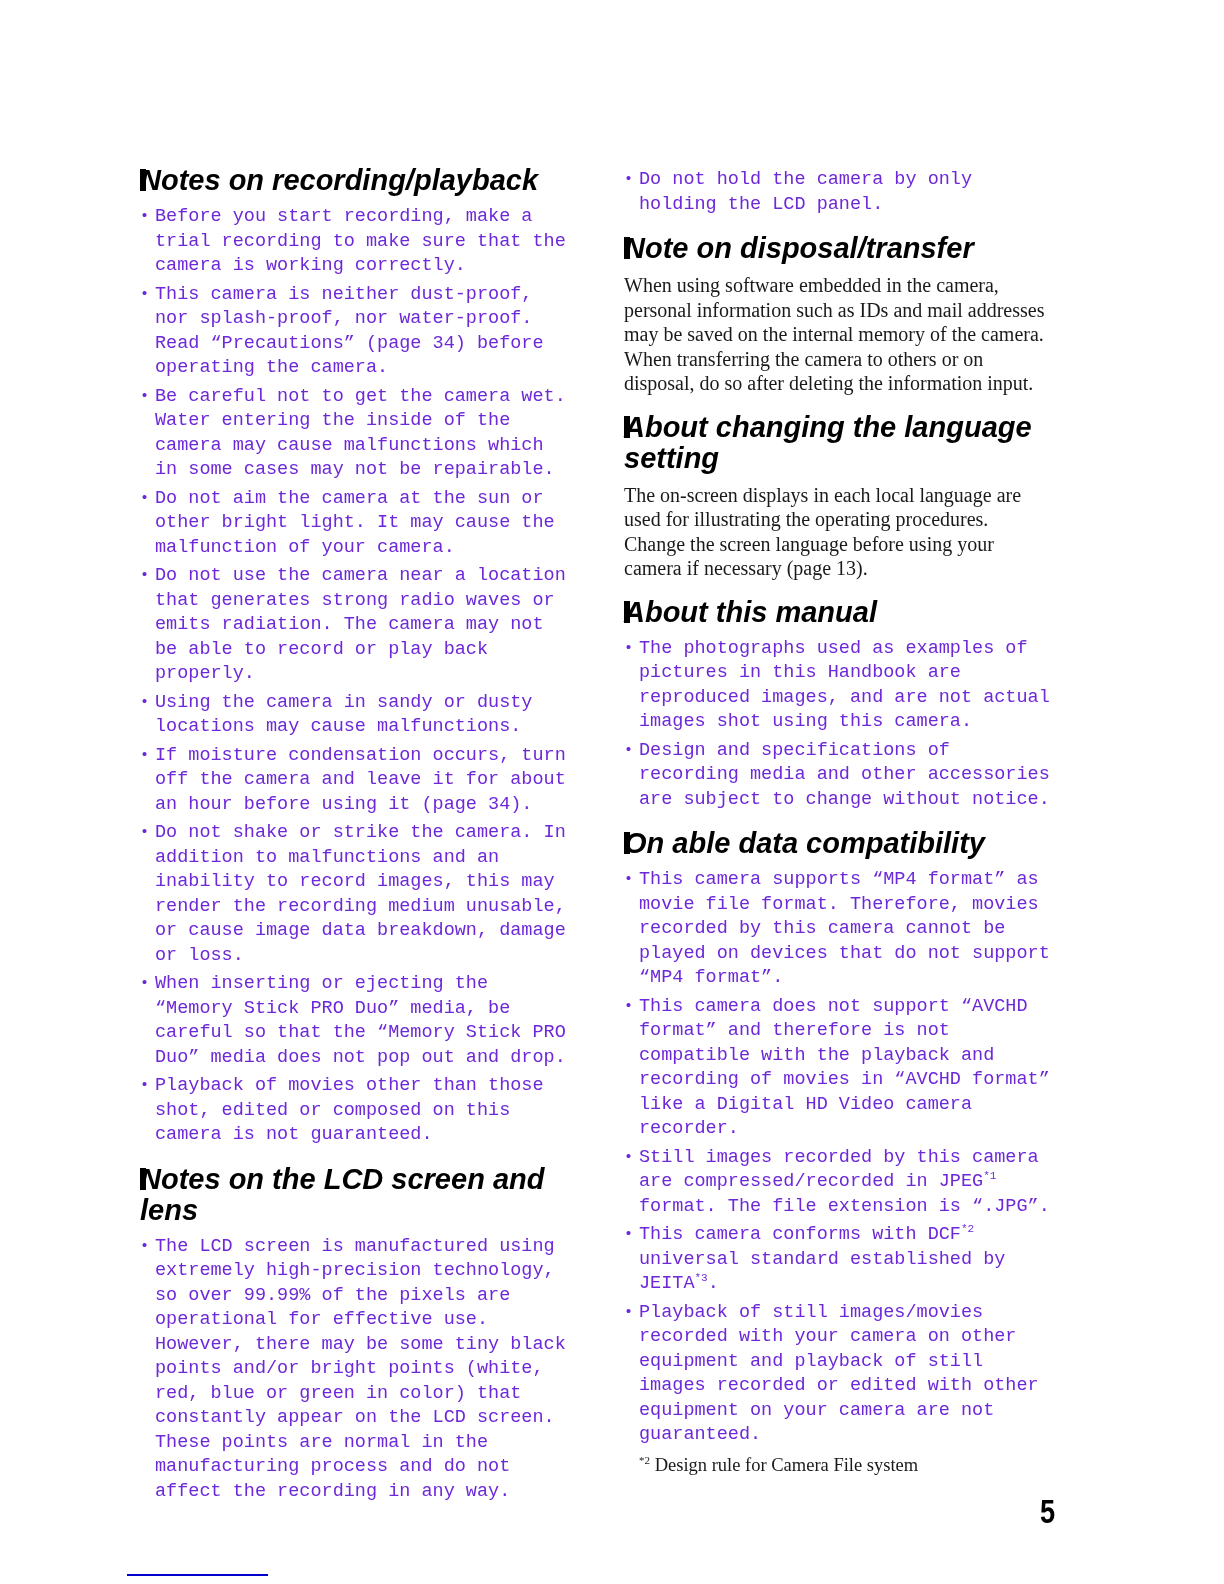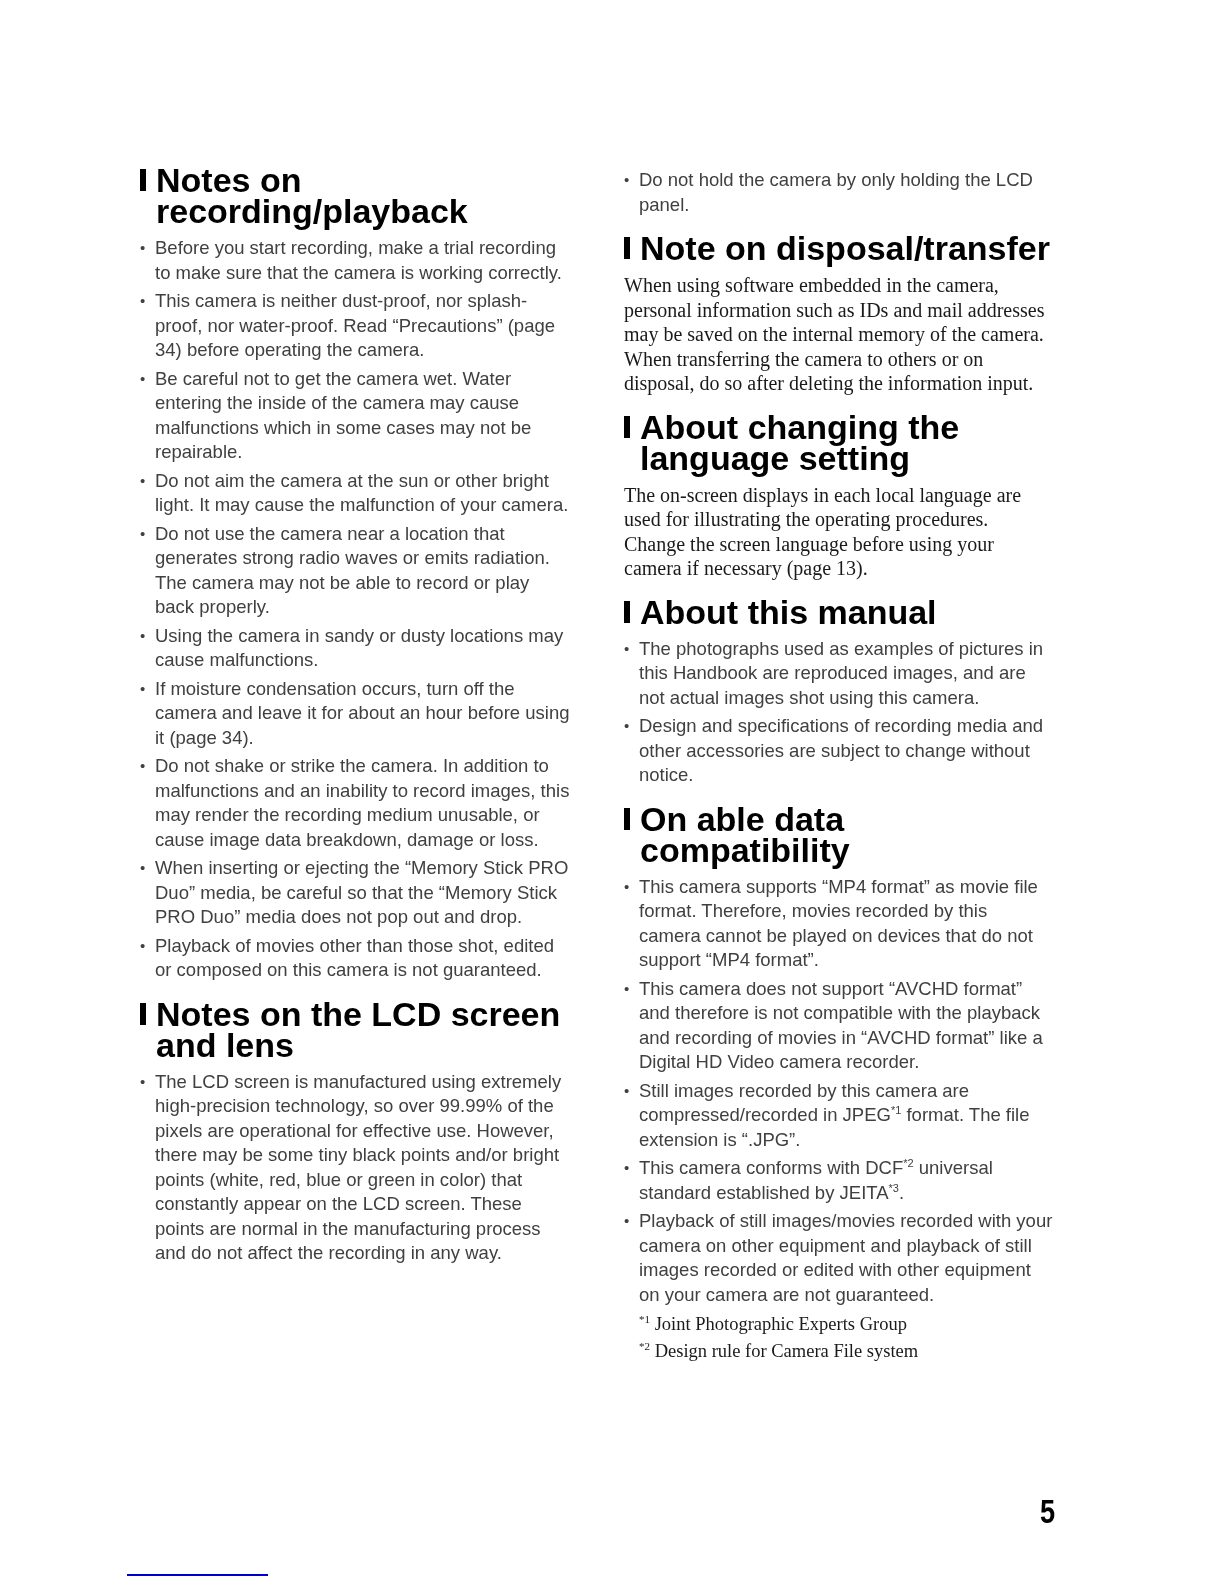--- a/index.html
+++ b/index.html
@@ -1,31 +1,31 @@
 <!DOCTYPE html>
 <html><head>
 <meta charset="utf-8">
 <style>
   html, body { margin: 0; padding: 0; background: #ffffff; }
   body { width: 1224px; height: 1584px; position: relative; overflow: hidden; color: #111; }
   .col { position: absolute; top: 165px; width: 430px; }
   .col-left { left: 140px; }
   .col-right { left: 624px; top: 168px; }
   .heading {
-    font-family: "Liberation Sans", sans-serif; font-weight: bold; font-size: 34px;
-    line-height: 31px; margin: 0 0 9px 0; position: relative; padding-left: 16px; color: #000;
+    font-family: "Liberation Sans", sans-serif; font-weight: bold; font-size: 29px;
+    line-height: 31px; margin: 0 0 9px 0; position: relative; color: #000; font-style: italic;
   }
   .heading::before {
     content: ""; position: absolute; left: 0; top: 4px; width: 6px; height: 22px; background: #000;
   }
   .heading.h-follow { margin-top: 16px; }
   ul.bullets { list-style: none; margin: 0; padding: 0; }
   ul.bullets li {
-    font-family: Liberation Sans, sans-serif; font-size: 18.5px; line-height: 24.5px;
-    position: relative; padding-left: 15px; margin-bottom: 4px; color: #404040;
+    font-family: Liberation Mono, monospace; font-size: 18.5px; line-height: 24.5px;
+    position: relative; padding-left: 15px; margin-bottom: 4px; color: #6d28d9;
   }
   ul.bullets li::before { content: "•"; position: absolute; left: 0; top: 0; font-size: 15px; }
   p.para {
     font-family: "Liberation Serif", serif; font-size: 20px; line-height: 24.5px;
     margin: 0; color: #1a1a1a;
   }
   .footnote {
     font-family: "Liberation Serif", serif; font-size: 18.5px; line-height: 27px;
     padding-left: 15px; color: #1a1a1a;
   }
@@ -79,18 +79,17 @@
   </ul>
 
   <h2 class="heading h-follow">On able data compatibility</h2>
   <ul class="bullets">
     <li>This camera supports “MP4 format” as movie file format. Therefore, movies recorded by this camera cannot be played on devices that do not support “MP4 format”.</li>
     <li>This camera does not support “AVCHD format” and therefore is not compatible with the playback and recording of movies in “AVCHD format” like a Digital HD Video camera recorder.</li>
     <li><span>Still images recorded by this camera are compressed/recorded in JPEG</span><sup>*1</sup><span> format. The file extension is “.JPG”.</span></li>
     <li><span>This camera conforms with DCF</span><sup>*2</sup><span> universal standard established by JEITA</span><sup>*3</sup><span>.</span></li>
     <li>Playback of still images/movies recorded with your camera on other equipment and playback of still images recorded or edited with other equipment on your camera are not guaranteed.</li>
   </ul>
-  <div class="footnote"><sup>*1</sup><span> Joint Photographic Experts Group</span></div>
   <div class="footnote"><sup>*2</sup><span> Design rule for Camera File system</span></div>
 </div>
 
 <div class="page-number">5</div>
 <div class="footer-rule"></div>
 
 </body></html>

